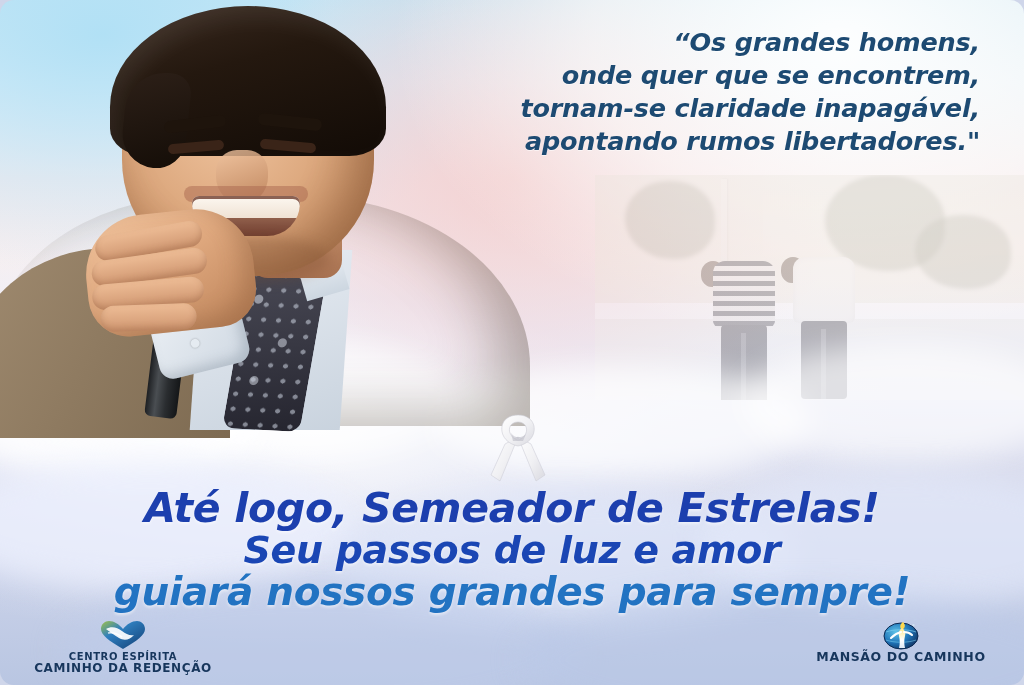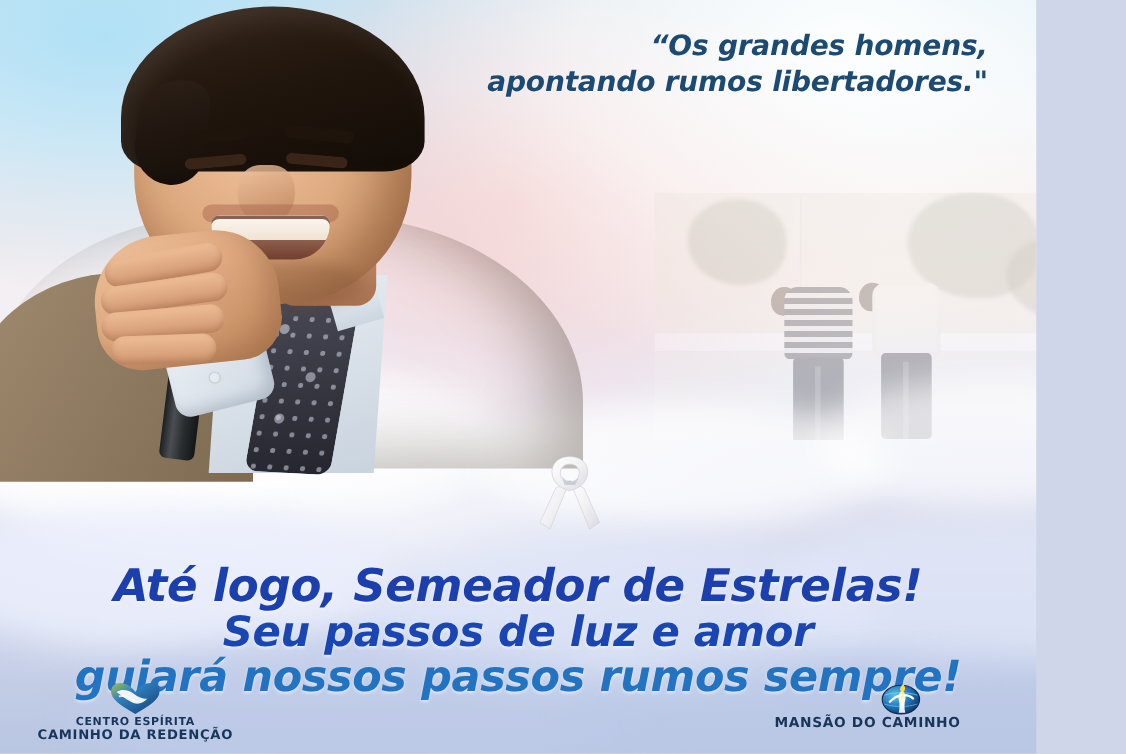--- a/index.html
+++ b/index.html
@@ -2,37 +2,38 @@
 <html><head>
 <meta charset="utf-8">
 <style>
   html,body{margin:0;padding:0;}
   body{
     width:1024px;height:685px;overflow:hidden;
     font-family:"DejaVu Sans", sans-serif;
     background:#cfd6ea;
   }
   #poster{
-    position:relative;width:942px;height:685px;overflow:hidden;
+    position:relative;width:1024px;height:685px;overflow:hidden;
     background:
       radial-gradient(ellipse 620px 420px at 82% 6%, rgba(255,255,255,0.96) 0%, rgba(255,252,250,0.65) 40%, rgba(255,255,255,0) 72%),
       radial-gradient(ellipse 430px 330px at 50% 26%, rgba(243,206,206,0.85) 0%, rgba(240,208,212,0.45) 45%, rgba(255,255,255,0) 78%),
       radial-gradient(ellipse 520px 300px at 10% 5%, rgba(176,224,245,0.95) 0%, rgba(198,231,247,0.55) 45%, rgba(255,255,255,0) 80%),
       radial-gradient(ellipse 700px 260px at 30% 62%, rgba(255,255,255,0.95) 0%, rgba(236,238,250,0.5) 50%, rgba(255,255,255,0) 85%),
       linear-gradient(180deg,
         #bfe4f4 0%,
         #ddeef8 12%,
         #f3e9ec 26%,
         #f7eff0 38%,
         #eeeef8 50%,
         #e3e4f3 60%,
         #d9dced 70%,
         #cdd4ea 80%,
         #c3cde6 90%,
         #b9c6e2 100%);
+    border-radius: 14px;
   }
 
   
   .clouds{position:absolute;left:0;right:0;top:340px;height:345px;pointer-events:none;}
   .cloud{position:absolute;border-radius:50%;filter:blur(14px);}
 
   
   .bgphoto{
     position:absolute;left:595px;top:175px;width:430px;height:225px;
     opacity:.30;pointer-events:none;overflow:hidden;
@@ -159,32 +160,32 @@
   .attrib{
     margin-top:10px;font-size:14.5px;font-weight:700;font-style:italic;
     color:#1d4a72;letter-spacing:.1px;
     text-shadow:0 1px 0 rgba(255,255,255,.5);
   }
 
   
   .ribbon{position:absolute;left:487px;top:411px;width:62px;height:72px;}
 
   
-  .headline{position:absolute;left:0;right:0;top:511px;text-align:center;}
+  .headline{position:absolute;left:0;right:0;top:487px;text-align:center;}
   .headline .h{
     font-weight:700;font-style:italic;white-space:nowrap;letter-spacing:-.3px;
     text-shadow:0 2px 3px rgba(255,255,255,.5);
   }
   .headline .h1{font-size:41px;line-height:43px;color:#1c3fae;}
   .headline .h2{font-size:38px;line-height:41px;color:#1a46b4;}
   .headline .h3{font-size:39px;line-height:42px;color:#2273c2;}
 
   
   .logo-left{position:absolute;left:8px;top:620px;width:230px;text-align:center;}
-  .logo-right{position:absolute;right:8px;top:620px;width:230px;}
+  .logo-right{position:absolute;right:8px;top:620px;width:230px;text-align:center;}
   .logo-mark{height:30px;display:flex;align-items:center;justify-content:center;}
   .logo-txt{margin-top:1px;color:#17365c;font-weight:700;letter-spacing:.6px;line-height:11.5px;}
   .logo-txt .l1{font-size:10px;text-align:center;}
   .logo-txt .l2{font-size:12px;}
   .logo-txt .single{font-size:12.5px;}
 </style>
 </head>
 <body>
 
 <div id="poster">
@@ -250,20 +251,22 @@
     <div class="hand p-layer">
       <div class="finger" style="left:12px;top:14px;width:108px;transform:rotate(-4deg);"></div>
       <div class="finger" style="left:6px;top:40px;width:116px;transform:rotate(-2deg);"></div>
       <div class="finger" style="left:4px;top:66px;width:112px;transform:rotate(1deg);"></div>
       <div class="finger" style="left:10px;top:90px;width:96px;transform:rotate(4deg);"></div>
     </div>
   </div>
 
   <div class="quote">
     <div class="line">“Os grandes homens,</div>
+    <div class="line">onde quer que se encontrem,</div>
+    <div class="line">tornam-se claridade inapagável,</div>
     <div class="line">apontando rumos libertadores."</div>
   </div>
 
   <div class="ribbon">
     <svg width="62" height="72" viewBox="0 0 62 72" aria-hidden="true">
       <defs>
         <linearGradient id="rg" x1="0" y1="0" x2="1" y2="1">
           <stop offset="0%" stop-color="#ffffff"></stop>
           <stop offset="55%" stop-color="#f0f0f3"></stop>
           <stop offset="100%" stop-color="#d9d9e0"></stop>
@@ -273,21 +276,21 @@
       <path d="M31 26 L49 70 L58 64 L44 33 Z" fill="url(#rg)" stroke="#cfcfd8" stroke-width="0.6"></path>
       <path d="M31 4 C18 4 12 14 16 24 C19 31 26 34 31 35 C36 34 43 31 46 24 C50 14 44 4 31 4 Z
                M31 11 C38 11 41 17 39 22 C37 27 33 29 31 29 C29 29 25 27 23 22 C21 17 24 11 31 11 Z" fill="url(#rg)" stroke="#cbcbd4" stroke-width="0.6"></path>
       <path d="M24 22 C27 27 34 28 39 23 L36 30 L26 30 Z" fill="#b9b9c4" opacity=".55"></path>
     </svg>
   </div>
 
   <div class="headline">
     <div class="h h1">Até logo, Semeador de Estrelas!</div>
     <div class="h h2">Seu passos de luz e amor</div>
-    <div class="h h3">guiará nossos passos rumos sempre!</div>
+    <div class="h h3">guiará nossos grandes para sempre!</div>
   </div>
 
   <div class="logo-left">
     <div class="logo-mark">
       <svg width="52" height="30" viewBox="0 0 52 30" aria-hidden="true">
         <defs>
           <linearGradient id="hg" x1="0" y1="0" x2="1" y2="1">
             <stop offset="0%" stop-color="#9fc14a"></stop>
             <stop offset="35%" stop-color="#2f7fbf"></stop>
             <stop offset="100%" stop-color="#123d72"></stop>

